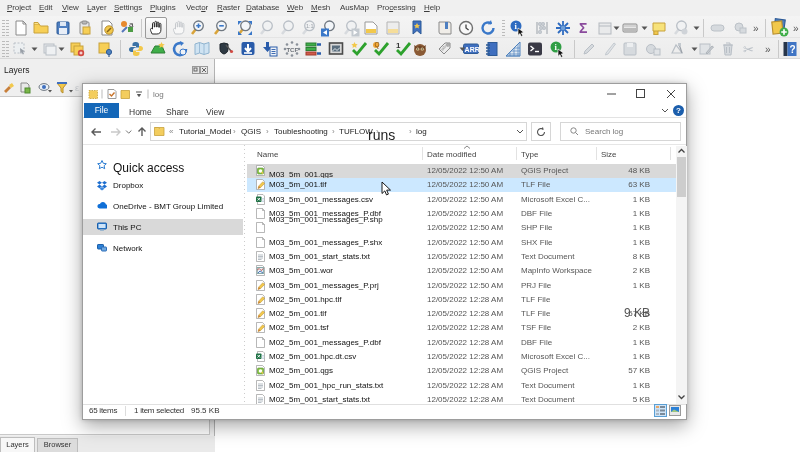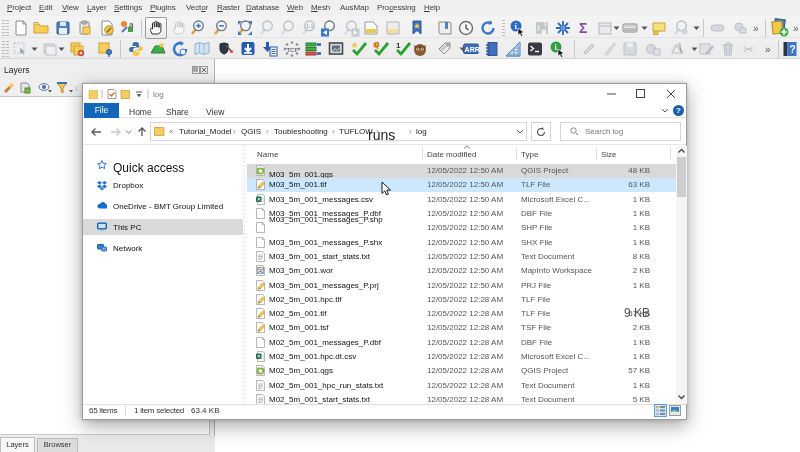--- a/index.html
+++ b/index.html
@@ -713,21 +713,21 @@
     <path d="M2.5 6.5L5.5 3.5l3 3" fill="none" stroke="#444" stroke-width="1.3"></path>
   </svg>
 <div class="abs" style="left:677px;top:157px;width:9px;height:40px;background:#cdcdcd"></div>
 <svg class="abs" style="left:676px;top:392px" width="11" height="10" viewBox="0 0 11 10">
     <path d="M2.5 3.5l3 3 3-3" fill="none" stroke="#444" stroke-width="1.3"></path>
   </svg>
 <div class="abs" style="left:83px;top:404px;width:603px;height:15px;background:#fff;border-top:1px solid #e0e0e0"></div>
 <span class="abs" style="left:89px;top:406px;font-size:8px;color:#333;letter-spacing:-0.25px">65 items</span>
 <div class="abs" style="left:125px;top:406px;width:1px;height:10px;background:#dcdcdc"></div>
 <span class="abs" style="left:134px;top:406px;font-size:8px;color:#333;letter-spacing:-0.25px">1 item selected</span>
-<span class="abs" style="left:191px;top:406px;font-size:8px;color:#333">63.4 KB</span>
+<span class="abs" style="left:191px;top:406px;font-size:8px;color:#333">95.5 KB</span>
 <svg class="abs" style="left:654px;top:404px" width="28 " height="14" viewBox="0 0 28 14">
     <rect x="0.5" y="0.5" width="12" height="12" fill="#cfe4f7" stroke="#5a9fd4"></rect>
     <rect x="2" y="2" width="3" height="2" fill="#e7a96a"></rect>
     <rect x="6" y="2" width="5" height="2" fill="#7a8a99"></rect>
     <rect x="2" y="5.5" width="3" height="2" fill="#aab6c2"></rect>
     <rect x="6" y="5.5" width="5" height="2" fill="#7a8a99"></rect>
     <rect x="2" y="9" width="3" height="2" fill="#aab6c2"></rect>
     <rect x="6" y="9" width="5" height="2" fill="#7a8a99"></rect>
     <rect x="15.5" y="1.5" width="11" height="10" fill="#e8e8e8" stroke="#9a9a9a"></rect>
     <rect x="17" y="3" width="8" height="5" fill="#2c81d8"></rect>

